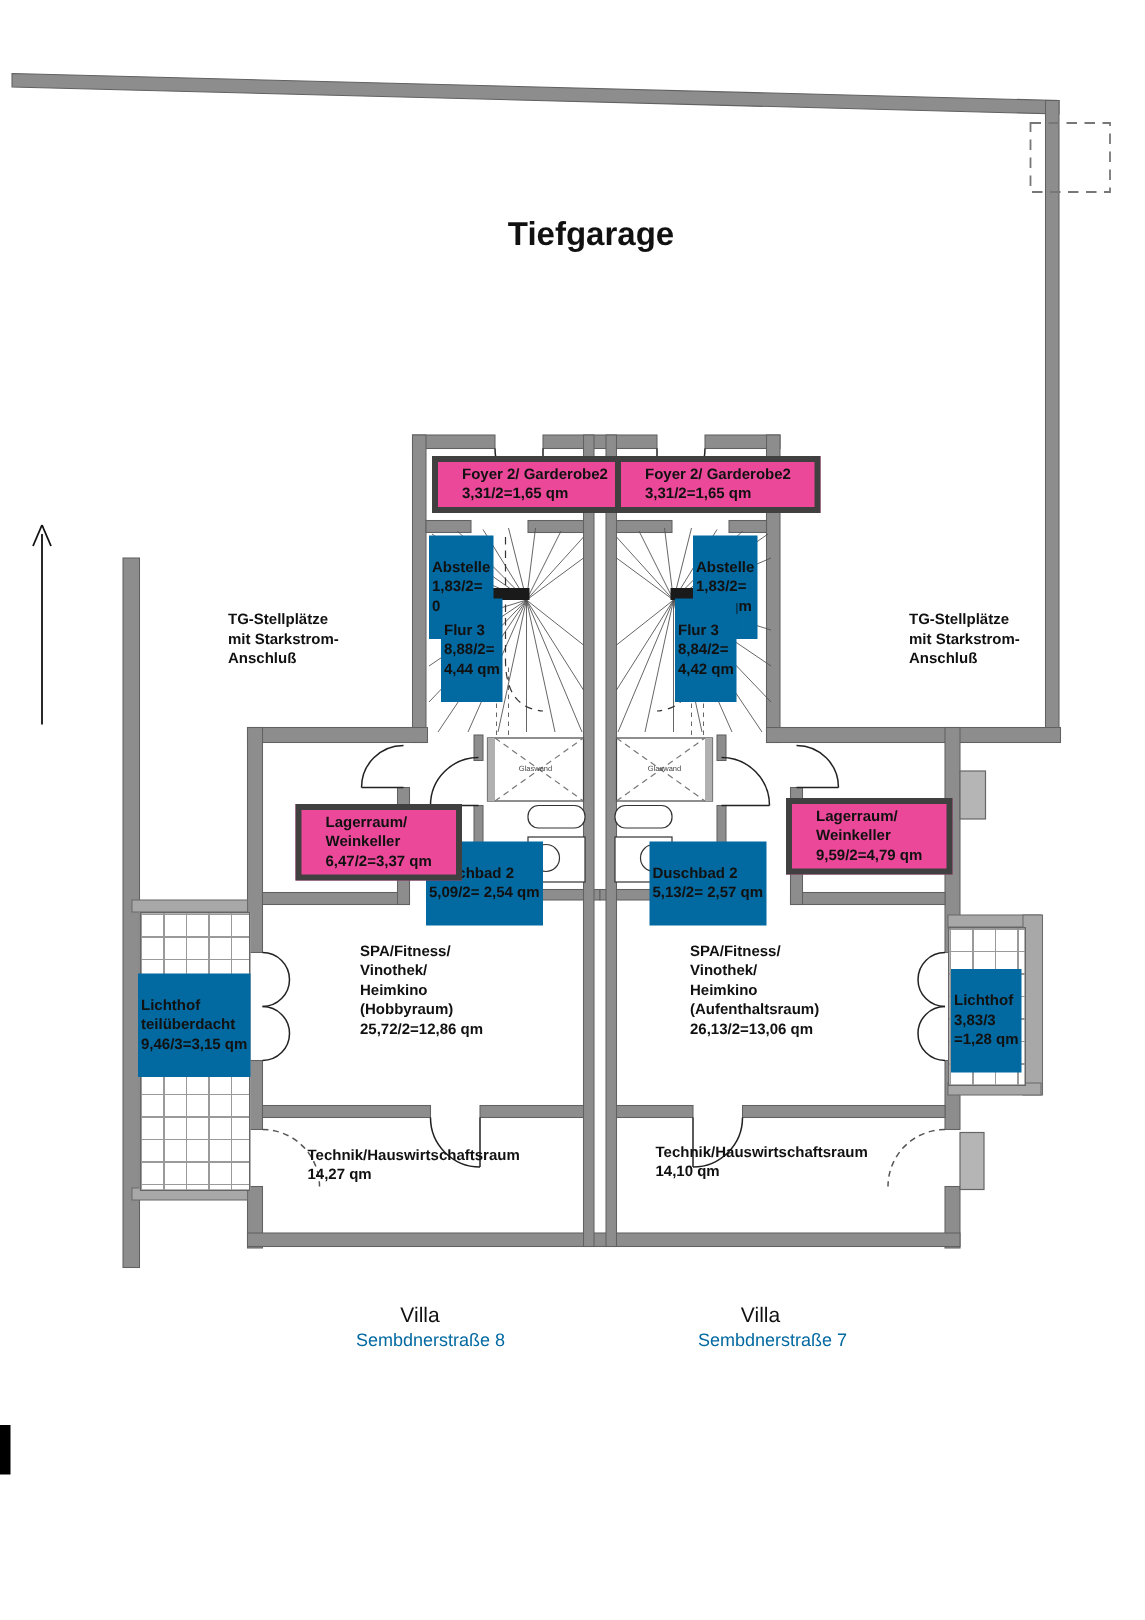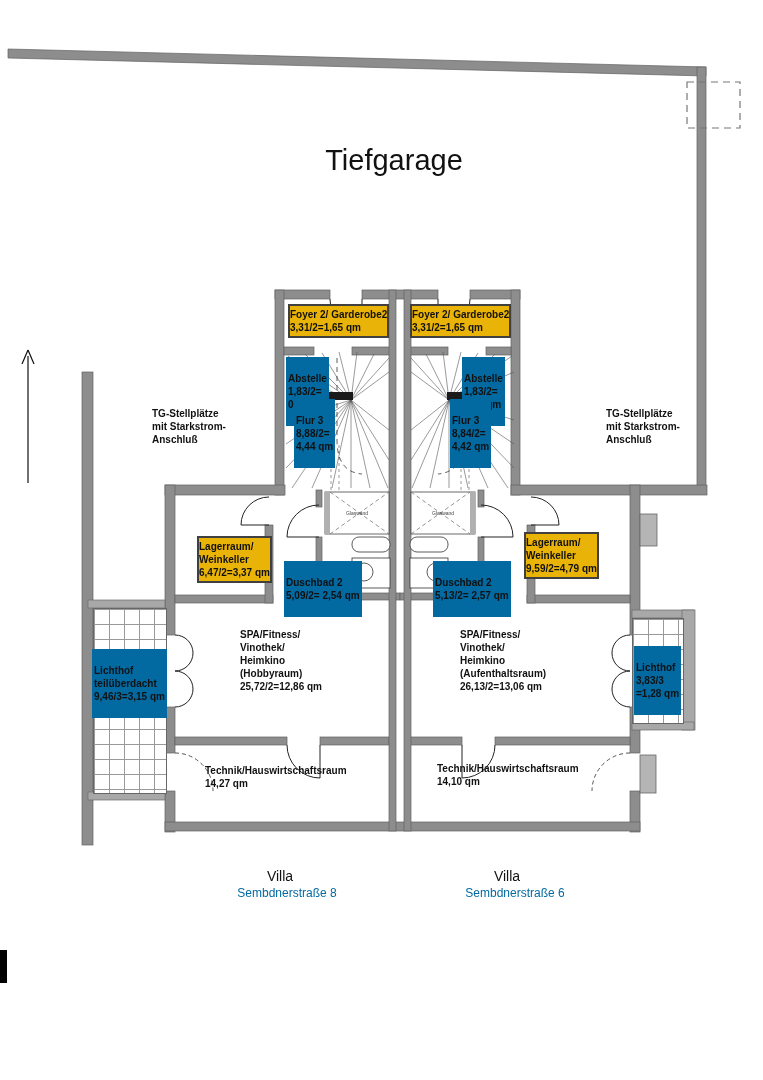--- a/index.html
+++ b/index.html
@@ -2,22 +2,22 @@
 <html><head>
 <meta charset="utf-8">
 <style>
   html,body{margin:0;padding:0;background:#fff;}
   .plan{position:relative;width:763px;height:1080px;background:#fff;overflow:hidden;
         font-family:"Liberation Sans",sans-serif;}
   .plan svg{position:absolute;left:0;top:0;}
   .lbl{position:absolute;font-size:10px;font-weight:bold;color:#111;
        white-space:pre-line;line-height:1.3;}
   .whitebg{background:#0369a1;padding:15px 2px;}
-  .box{border:2px solid #404040;background:#eab308;padding:2px 0;}
-  .title{font-size:29px;font-weight:normal;transform:translateX(-50%);white-space:nowrap;}
+  .box{border:4px solid #404040;background:#ec4899;padding:2px 16px;}
+  .title{font-size:22px;font-weight:bold;transform:translateX(-50%);white-space:nowrap;}
   .title2{font-size:24px;font-weight:bold;transform:translateX(-50%);white-space:nowrap;}
   .villa{position:absolute;font-size:14px;font-weight:normal;color:#111;transform:translateX(-50%);white-space:nowrap;margin-top:12px;}
   .addr{position:absolute;font-size:12px;font-weight:normal;color:#0369a1;transform:translateX(-50%);white-space:nowrap;}
   .tiny{position:absolute;font-size:5px;font-weight:normal;color:#444;text-align:center;width:36px;}
   .grid{position:absolute;background-color:#fff;border:1px solid #666;
         background-image:
           repeating-linear-gradient(to right,#9a9a9a 0,#9a9a9a 1px,transparent 1px,transparent 15px),
           repeating-linear-gradient(to bottom,#9a9a9a 0,#9a9a9a 1px,transparent 1px,transparent 15px);}
 </style>
 </head>
@@ -272,16 +272,16 @@
   <div class="lbl whitebg" style="left:92px;top:649px">Lichthof
 teilüberdacht
 9,46/3=3,15 qm</div>
   <div class="lbl whitebg" style="left:634px;top:646px">Lichthof
 3,83/3
 =1,28 qm</div>
 
   <div class="villa" style="left:280px;top:856px">Villa</div>
   <div class="addr" style="left:287px;top:886px">Sembdnerstraße 8</div>
   <div class="villa" style="left:507px;top:856px">Villa</div>
-  <div class="addr" style="left:515px;top:886px">Sembdnerstraße 6</div>
+  <div class="addr" style="left:515px;top:886px">Sembdnerstraße 7</div>
 
 
 </div>
 
 </body></html>

